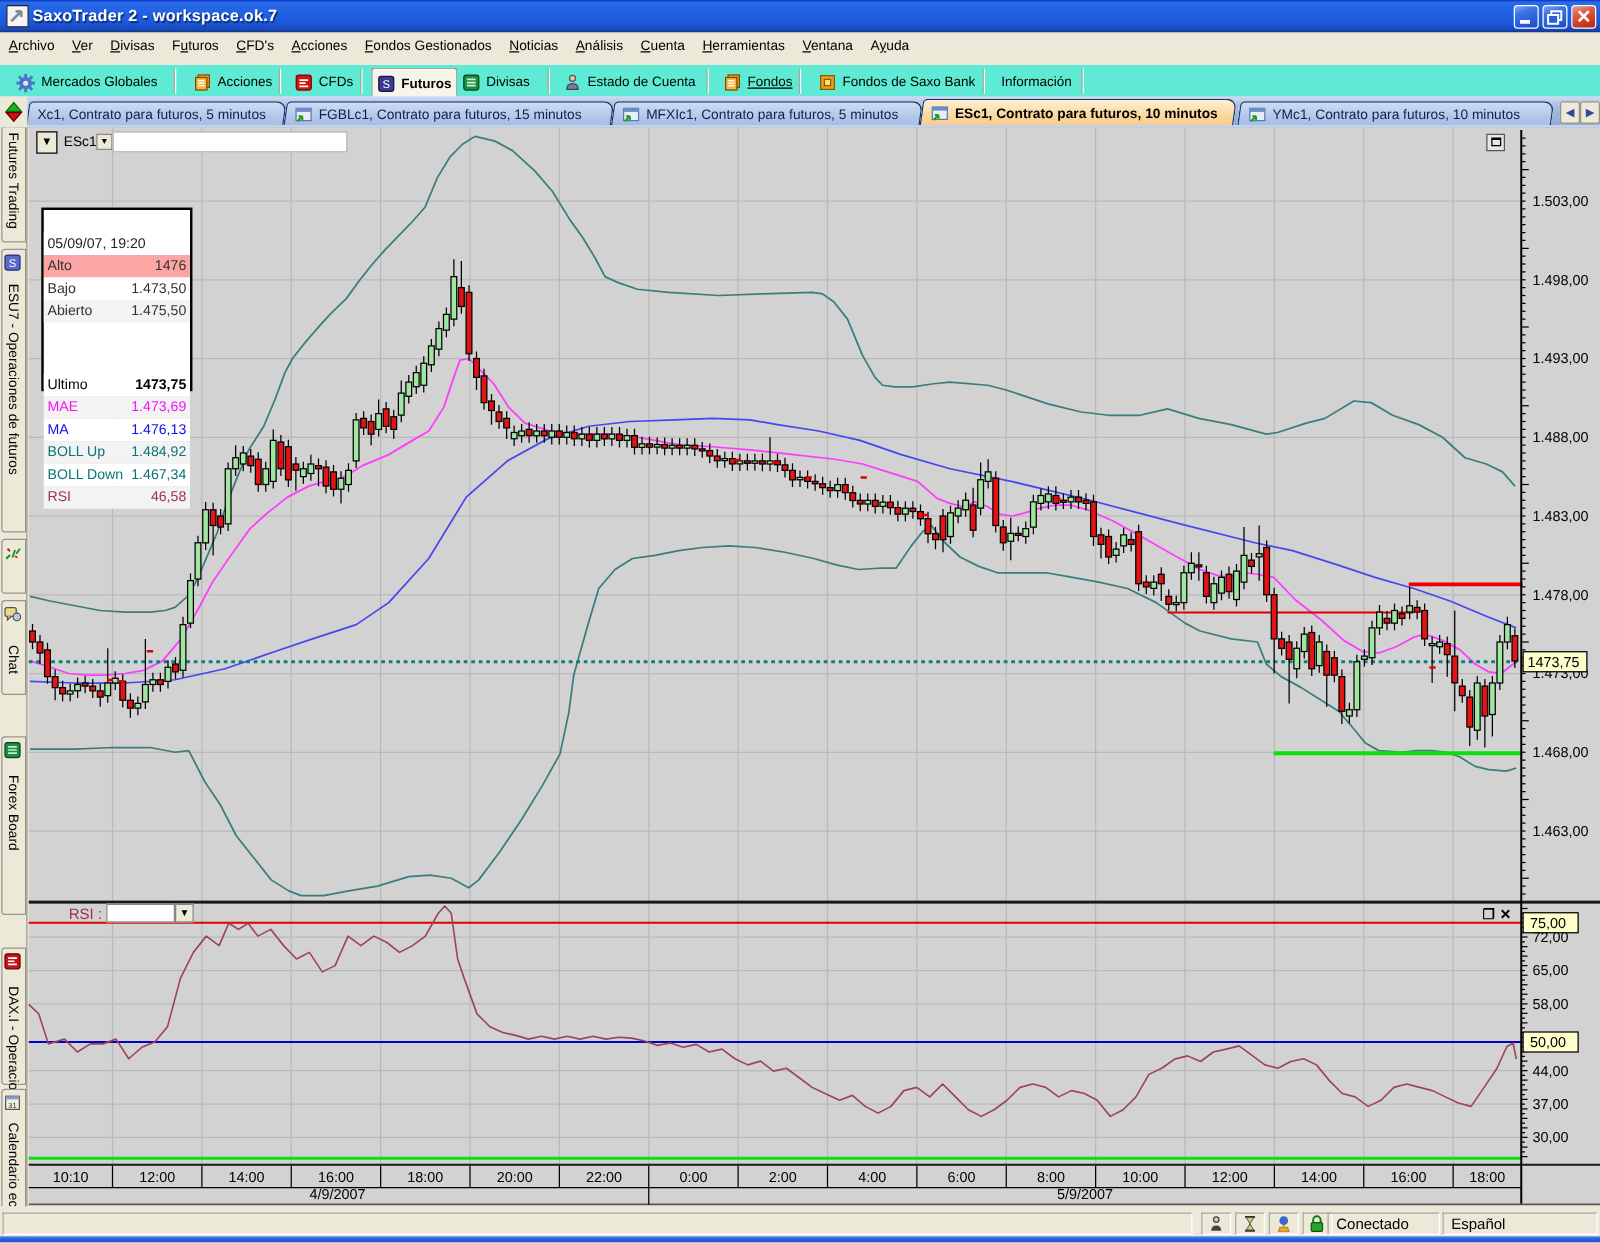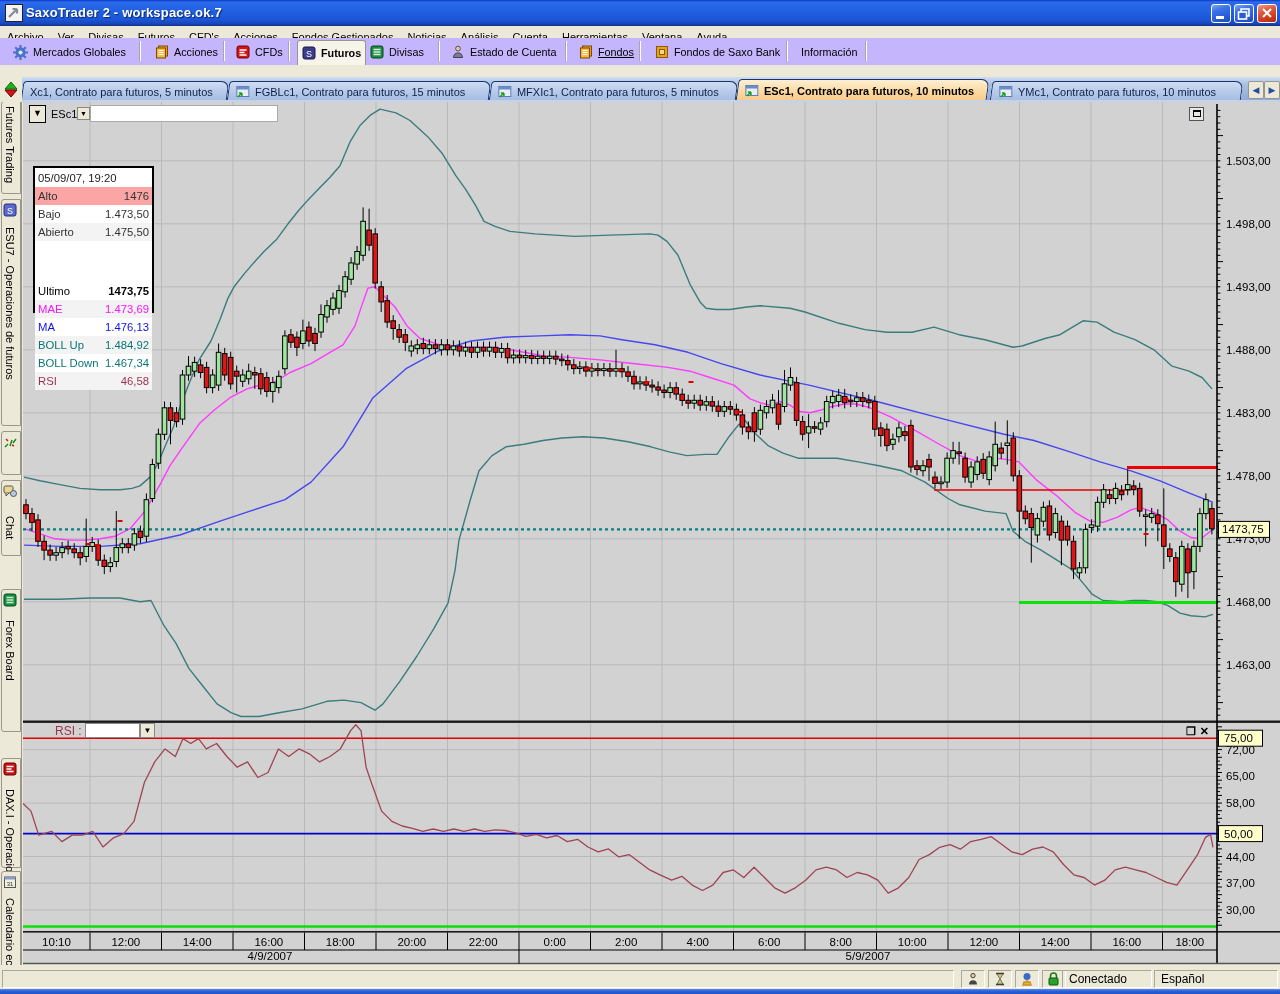--- a/index.html
+++ b/index.html
@@ -10,21 +10,21 @@
   background:linear-gradient(180deg,#0732c8 0%,#2b6ae8 7%,#2161e3 40%,#1c55d7 75%,#1747b8 92%,#10317e 100%); }
 #title .icon { position:absolute; left:5px; top:4px; }
 #title .txt { position:absolute; left:26px; top:5px; color:#fff; font-weight:bold; font-size:13px; letter-spacing:0.2px; text-shadow:1px 1px 1px #0a2a6a; }
 .winbtn { position:absolute; top:4px; width:20px; height:19px; border-radius:3px; border:1px solid #fff;
   background:linear-gradient(160deg,#7da9f2 0%,#3b74e8 30%,#2a5cd8 70%,#1e4bb8 100%); color:#fff; font-size:11px; text-align:center; line-height:17px; }
 .winbtn.close { background:linear-gradient(160deg,#f0a088 0%,#e0634a 30%,#d23a1c 70%,#b02a10 100%); }
 
 #menubar { position:absolute; left:0; top:26px; width:1280px; height:24px; background:#ece9d8; font-size:11px; color:#000; }
 .mi { display:inline-block; padding:5px 7px 0 7px; }
 
-#toolbar { position:absolute; left:0; top:38px; width:1280px; height:27px; background:#c4b5fd; font-size:10.8px; }
+#toolbar { position:absolute; left:0; top:52px; width:1280px; height:27px; background:#5eead4; font-size:10.8px; }
 .tbi { position:absolute; top:3px; height:22px; display:flex; align-items:center; gap:5px; padding:0 4px; color:#000; }
 .tbi.active { background:#f7f5ea; border:1px solid #9a968a; border-bottom:none; top:2px; height:25px; border-radius:3px 3px 0 0; }
 .tbsep { position:absolute; top:3px; width:2px; height:20px; border-left:1px solid #aca899; border-right:1px solid #fff; }
 
 #tabrow { position:absolute; left:0; top:77px; width:1280px; height:25px; background:linear-gradient(180deg,#d0dcf2 0%,#aabfe2 30%,#8fa9d4 100%); overflow:hidden; }
 .tab { position:absolute; top:4px; height:21px; background:linear-gradient(180deg,#cfdcf2 0%,#b2c6e8 60%,#a3bae2 100%); border:1px solid #16366b; border-bottom:none; border-radius:4px 8px 0 0; display:flex; align-items:center; gap:5px; padding:0 7px; font-size:11px; color:#10204a; transform:skewX(-8deg); }
 .tab span { transform:skewX(8deg); white-space:nowrap; overflow:hidden; }
 .tab svg { transform:skewX(8deg); }
 .tab.active { top:2px; height:23px; background:linear-gradient(180deg,#fdf0d4 0%,#fbd89e 55%,#f8c887 100%); color:#000; font-weight:bold; z-index:3; }
 #tabrow .edge { position:absolute; left:0; bottom:0; width:1280px; height:2px; background:#c4d2ec; z-index:4; }
@@ -38,21 +38,21 @@
 
 #chart { position:absolute; left:0; top:102px; }
 
 .selbtn { position:absolute; left:29px; top:105px; width:17px; height:18px; background:#ece9d8; border:1.5px solid #000; text-align:center; line-height:15px; font-size:9px; color:#000; }
 #seltxt { position:absolute; left:51px; top:108px; font-size:11px; color:#000; }
 .selbtn2 { position:absolute; left:77px; top:107px; width:13px; height:13px; background:#ece9d8; border:1px solid #888; text-align:center; line-height:11px; font-size:7px; color:#000; }
 #selbox { position:absolute; left:90px; top:105px; width:188px; height:17px; background:#fff; border:1px solid #aaa; }
 #maxbtn { position:absolute; left:1189px; top:107px; width:15px; height:14px; background:#e8e8e4; border:1px solid #555; }
 #maxbtn div { margin:2px auto 0; width:8px; height:7px; border:1px solid #000; border-top:2px solid #000; }
 
-#infobox { position:absolute; left:33px; top:166px; width:121px; height:147px; background:#fff; border:2px solid #000; font-size:11.3px; padding:1px 0; }
+#infobox { position:absolute; left:33px; top:166px; width:121px; height:147px; background:#fff; border:2px solid #000; font-size:11.3px; padding:18px 0; }
 .irow { display:flex; height:18px; line-height:18px; padding:0 3px; white-space:nowrap; overflow:hidden; }
 
 #rsilbl { position:absolute; left:55px; top:724px; font-size:12px; color:#9e3050; }
 #rsibox { position:absolute; left:85px; top:723px; width:55px; height:15px; background:#fff; border:1px solid #888; }
 #rsibtn { position:absolute; left:140px; top:723px; width:15px; height:15px; background:#ece9d8; border:1px solid #888; text-align:center; line-height:13px; font-size:8px; }
 #rsiwin { position:absolute; left:1186px; top:725px; width:32px; height:13px; font-size:11px; color:#000; font-weight:bold; letter-spacing:4px; }
 
 #statusbar { position:absolute; left:0; top:965px; width:1280px; height:24px; background:#ece9d8; }
 .ssec { position:absolute; top:5px; height:18px; border:1px solid; border-color:#aca899 #fff #fff #aca899; }
 .ssec .txt { font-size:12px; color:#000; padding:1px 6px; display:block; }

